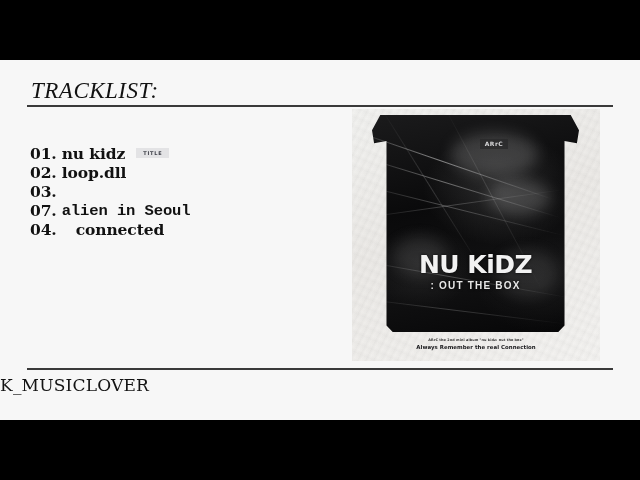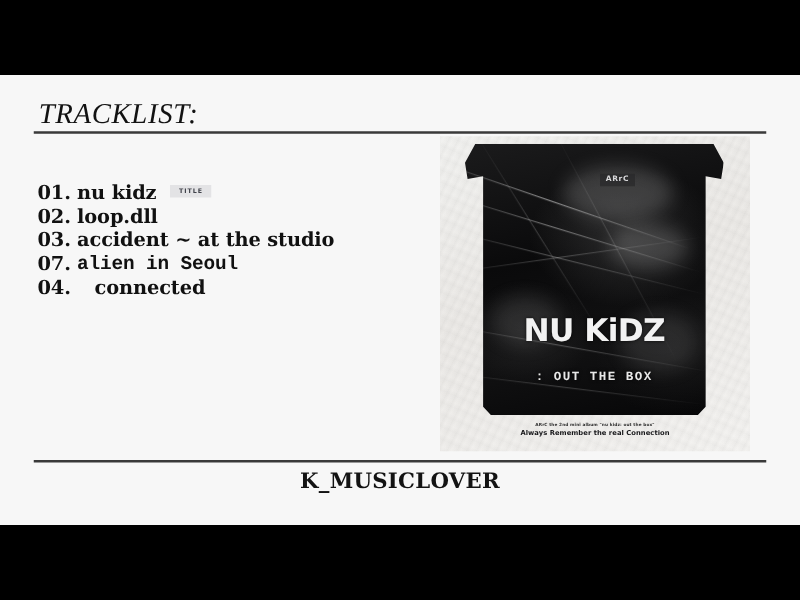--- a/index.html
+++ b/index.html
@@ -182,22 +182,22 @@
   .cover-title {
     font-family: "DejaVu Sans", "Liberation Sans", sans-serif;
     font-weight: bold;
     font-size: 25px;
     line-height: 1;
     letter-spacing: -0.5px;
     color: #f2f2f2;
     text-shadow: 0 0 3px rgba(0,0,0,0.8);
   }
   .cover-subtitle {
-    margin-top: 20px;
-    font-family: Liberation Mono, monospace;
+    margin-top: 3px;
+    font-family: Liberation Sans, sans-serif;
     font-weight: bold;
     font-size: 10px;
     letter-spacing: 1.2px;
     color: #e8e8e8;
     text-shadow: 0 0 3px rgba(0,0,0,0.85);
   }
 
   .cover-caption {
     position: absolute;
     left: 0;
@@ -222,23 +222,23 @@
     color: #17171a;
     line-height: 1.4;
   }
 
   
   .footer-handle {
     position: absolute;
     left: 0;
     top: 315px;
     width: 640px;
-    text-align: center;
+    text-align: left;
     font-family: "DejaVu Serif", "Liberation Serif", serif;
-    font-weight: bold;
+    font-weight: normal;
     font-size: 17px;
     letter-spacing: 0.2px;
     color: #131313;
   }
 </style>
 </head>
 <body>
 
 <div class="video-frame">
 
@@ -255,21 +255,20 @@
         <span class="track-text">01.</span>
         <span class="track-text" style="margin-left:5px;">nu kidz</span>
         <span class="title-badge">TITLE</span>
       </li>
       <li class="track-row">
         <span class="track-text">02.</span>
         <span class="track-text" style="margin-left:5px;">loop.dll</span>
       </li>
       <li class="track-row">
         <span class="track-text">03.</span>
-        <span class="track-text" style="margin-left:5px;">accident ~ at the studio</span>
       </li>
       <li class="track-row">
         <span class="track-text">07.</span>
         <span class="track-text" style="margin-left:5px;font-family:Liberation Mono, monospace;">alien in Seoul</span>
       </li>
       <li class="track-row">
         <span class="track-text">04.</span>
         <span class="track-text" style="margin-left:19px;">connected</span>
       </li>
     </ul>

